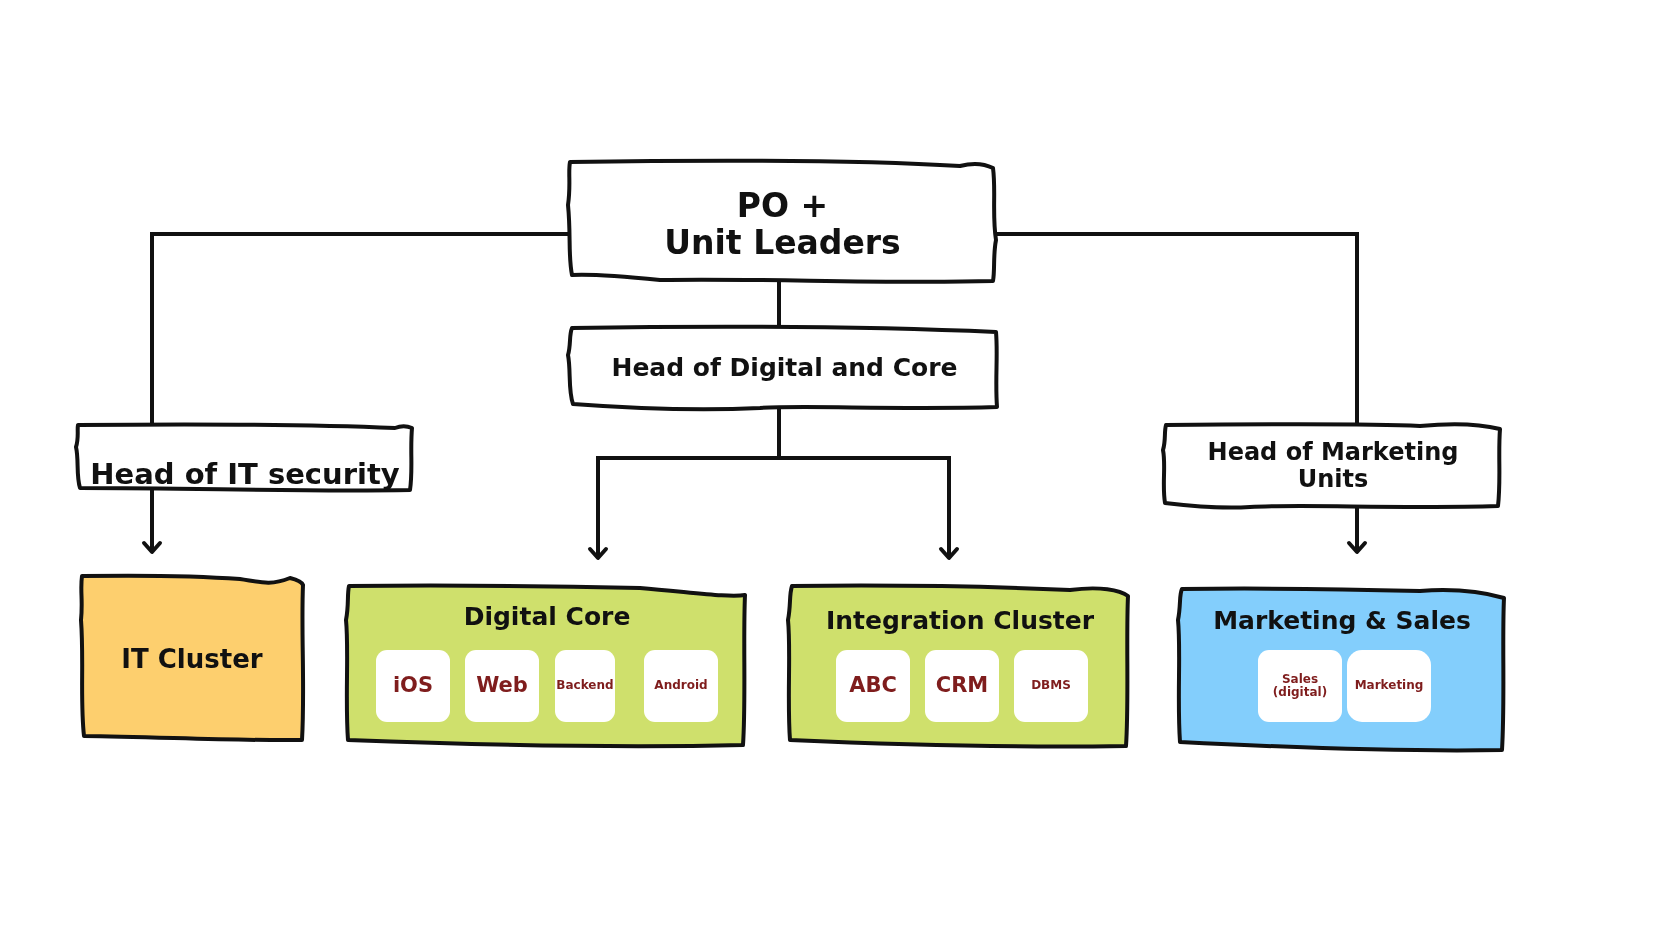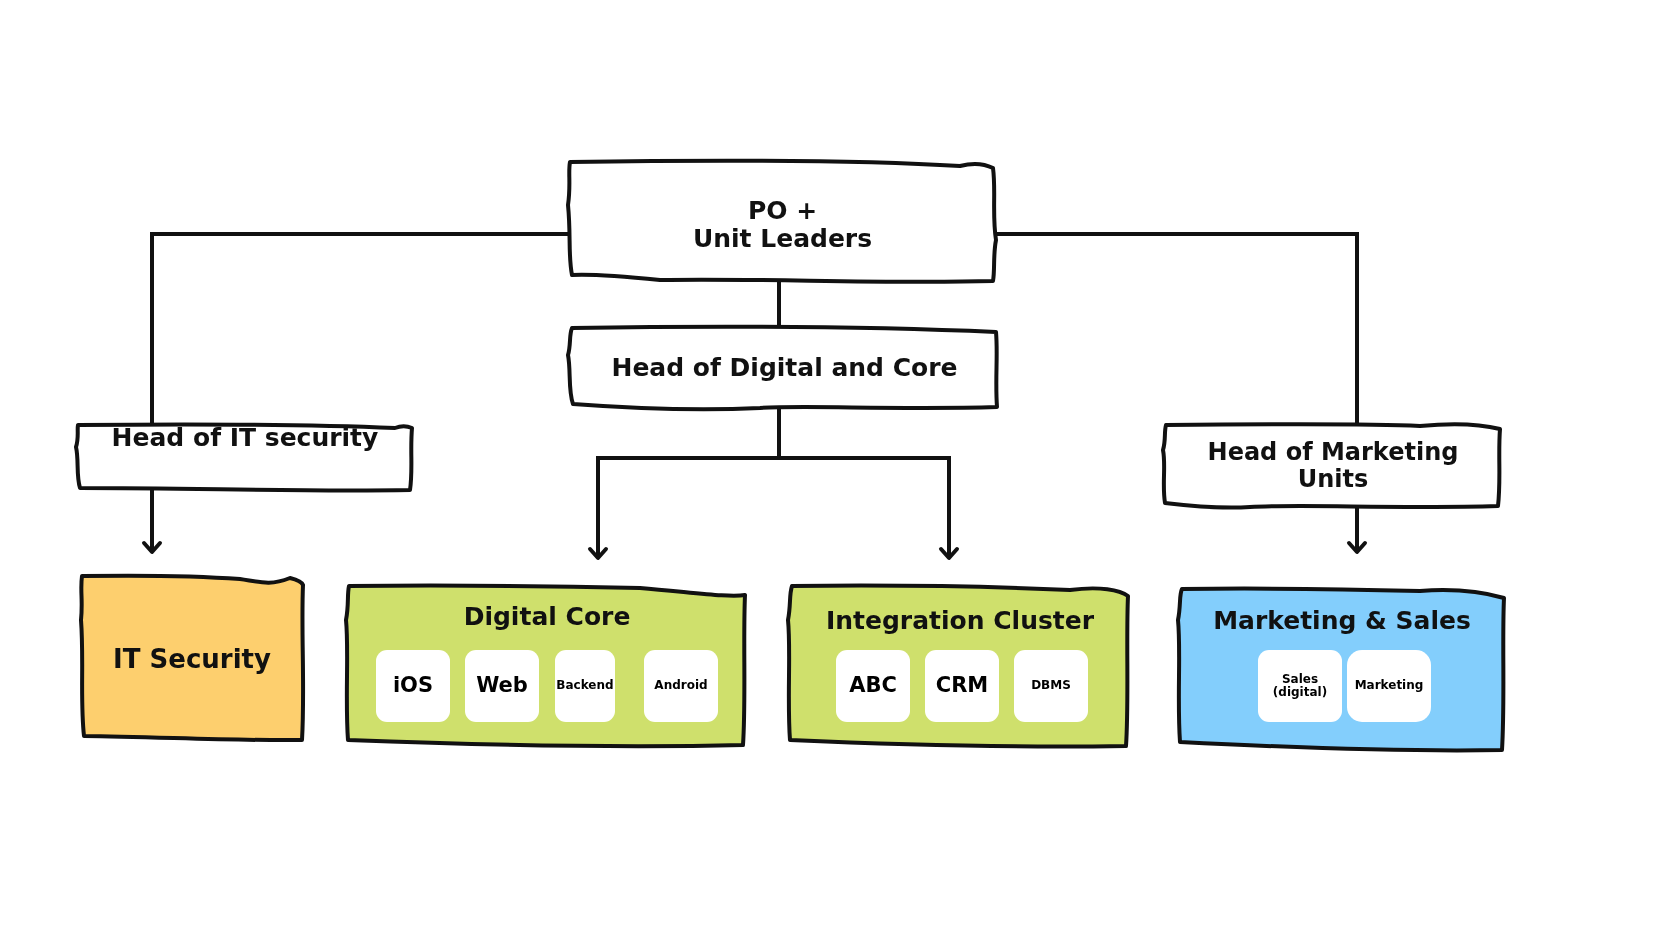--- a/index.html
+++ b/index.html
@@ -3,21 +3,21 @@
 <meta charset="utf-8">
 <style>
   html, body { margin: 0; padding: 0; background: #ffffff; }
   body { width: 1680px; height: 945px; position: relative; overflow: hidden;
          font-family: "DejaVu Sans", "Liberation Sans", sans-serif; color: #111; }
   #canvas { position: absolute; left: 0; top: 0; width: 1680px; height: 945px; }
   .lbl { position: absolute; display: flex; align-items: center; justify-content: center;
          text-align: center; font-weight: bold; color: #111; line-height: 1.12; white-space: pre-line; }
   .tile { position: absolute; background: #ffffff; border-radius: 11px; display: flex;
           align-items: center; justify-content: center; text-align: center; font-weight: bold;
-          color: #000000; white-space: pre-line; line-height: 1.1; }
+          color: #7f1d1d; white-space: pre-line; line-height: 1.1; }
 </style>
 </head>
 <body>
 
 <svg id="canvas" viewBox="0 0 1680 945" xmlns="http://www.w3.org/2000/svg">
   <g fill="none" stroke="#111" stroke-width="4" stroke-linecap="square">
 
     <path d="M570 234 H152 V426"></path>
     <path d="M995 234 H1357 V426"></path>
     <path d="M779 282 V328"></path>
@@ -39,37 +39,37 @@
     <path fill="#ffffff" d="M572 328 C700 326 860 326 996 332 C998 355 995 380 997 407 C900 410 800 405 760 408 C700 411 640 409 573 404 C568 390 571 370 568 355 C571 345 569 335 572 328 Z"></path>
     <path fill="#ffffff" d="M78 425 C180 424 300 424 395 428 C400 426 405 425 412 428 C410 450 413 470 410 490 C300 492 200 488 80 488 C76 475 79 460 76 447 C79 438 77 430 78 425 Z"></path>
     <path fill="#ffffff" d="M1166 425 C1270 424 1380 424 1420 426 C1450 423 1480 424 1500 429 C1498 455 1501 480 1498 506 C1400 509 1300 504 1250 507 C1220 509 1190 506 1165 503 C1162 485 1166 465 1163 450 C1166 440 1164 432 1166 425 Z"></path>
     <path fill="#FDCF6E" d="M82 576 C150 575 200 576 240 579 C260 582 270 586 290 578 C298 580 302 582 303 585 C301 630 305 690 302 740 C240 741 160 737 84 736 C80 700 84 660 81 620 C83 600 80 590 82 576 Z"></path>
     <path fill="#CFE06C" d="M349 586 C450 585 550 586 640 588 C690 592 730 598 745 595 C743 640 746 700 743 745 C620 748 480 745 348 740 C345 700 349 650 346 620 C349 605 347 595 349 586 Z"></path>
     <path fill="#CFE06C" d="M792 586 C880 585 960 585 1070 590 C1100 586 1120 590 1128 596 C1126 640 1129 700 1126 746 C1000 748 880 744 790 740 C787 700 791 650 788 620 C791 605 789 595 792 586 Z"></path>
     <path fill="#83CEFC" d="M1182 589 C1260 588 1340 589 1420 591 C1460 588 1490 594 1504 598 C1502 640 1505 700 1502 750 C1400 752 1280 747 1180 742 C1177 700 1181 650 1178 620 C1181 605 1179 595 1182 589 Z"></path>
   </g>
 </svg>
 
-<div class="lbl" style="left:570px;top:180px;width:425px;height:90px;font-size:25px;">
+<div class="lbl" style="left:570px;top:180px;width:425px;height:90px;font-size:33px;">
   <span>PO +
 Unit Leaders</span>
 </div>
 <div class="lbl" style="left:572px;top:335px;width:425px;height:66px;font-size:25px;">
   <span>Head of Digital and Core</span>
 </div>
-<div class="lbl" style="left:78px;top:408px;width:334px;height:60px;font-size:25px;">
+<div class="lbl" style="left:78px;top:444px;width:334px;height:60px;font-size:29px;">
   <span>Head of IT security</span>
 </div>
 <div class="lbl" style="left:1166px;top:428px;width:334px;height:76px;font-size:24px;">
   <span>Head of Marketing
 Units</span>
 </div>
 
 <div class="lbl" style="left:82px;top:600px;width:220px;height:120px;font-size:26px;">
-  <span>IT Security</span>
+  <span>IT Cluster</span>
 </div>
 
 <div class="lbl" style="left:349px;top:596px;width:396px;height:42px;font-size:25px;">Digital Core</div>
 <div class="tile" style="left:376px;top:650px;width:74px;height:72px;font-size:21px;">iOS</div>
 <div class="tile" style="left:465px;top:650px;width:74px;height:72px;font-size:21px;">Web</div>
 <div class="tile" style="left:555px;top:650px;width:60px;height:72px;font-size:12px;">Backend</div>
 <div class="tile" style="left:644px;top:650px;width:74px;height:72px;font-size:12px;">Android</div>
 
 <div class="lbl" style="left:792px;top:600px;width:336px;height:42px;font-size:25px;">Integration Cluster</div>
 <div class="tile" style="left:836px;top:650px;width:74px;height:72px;font-size:21px;">ABC</div>

